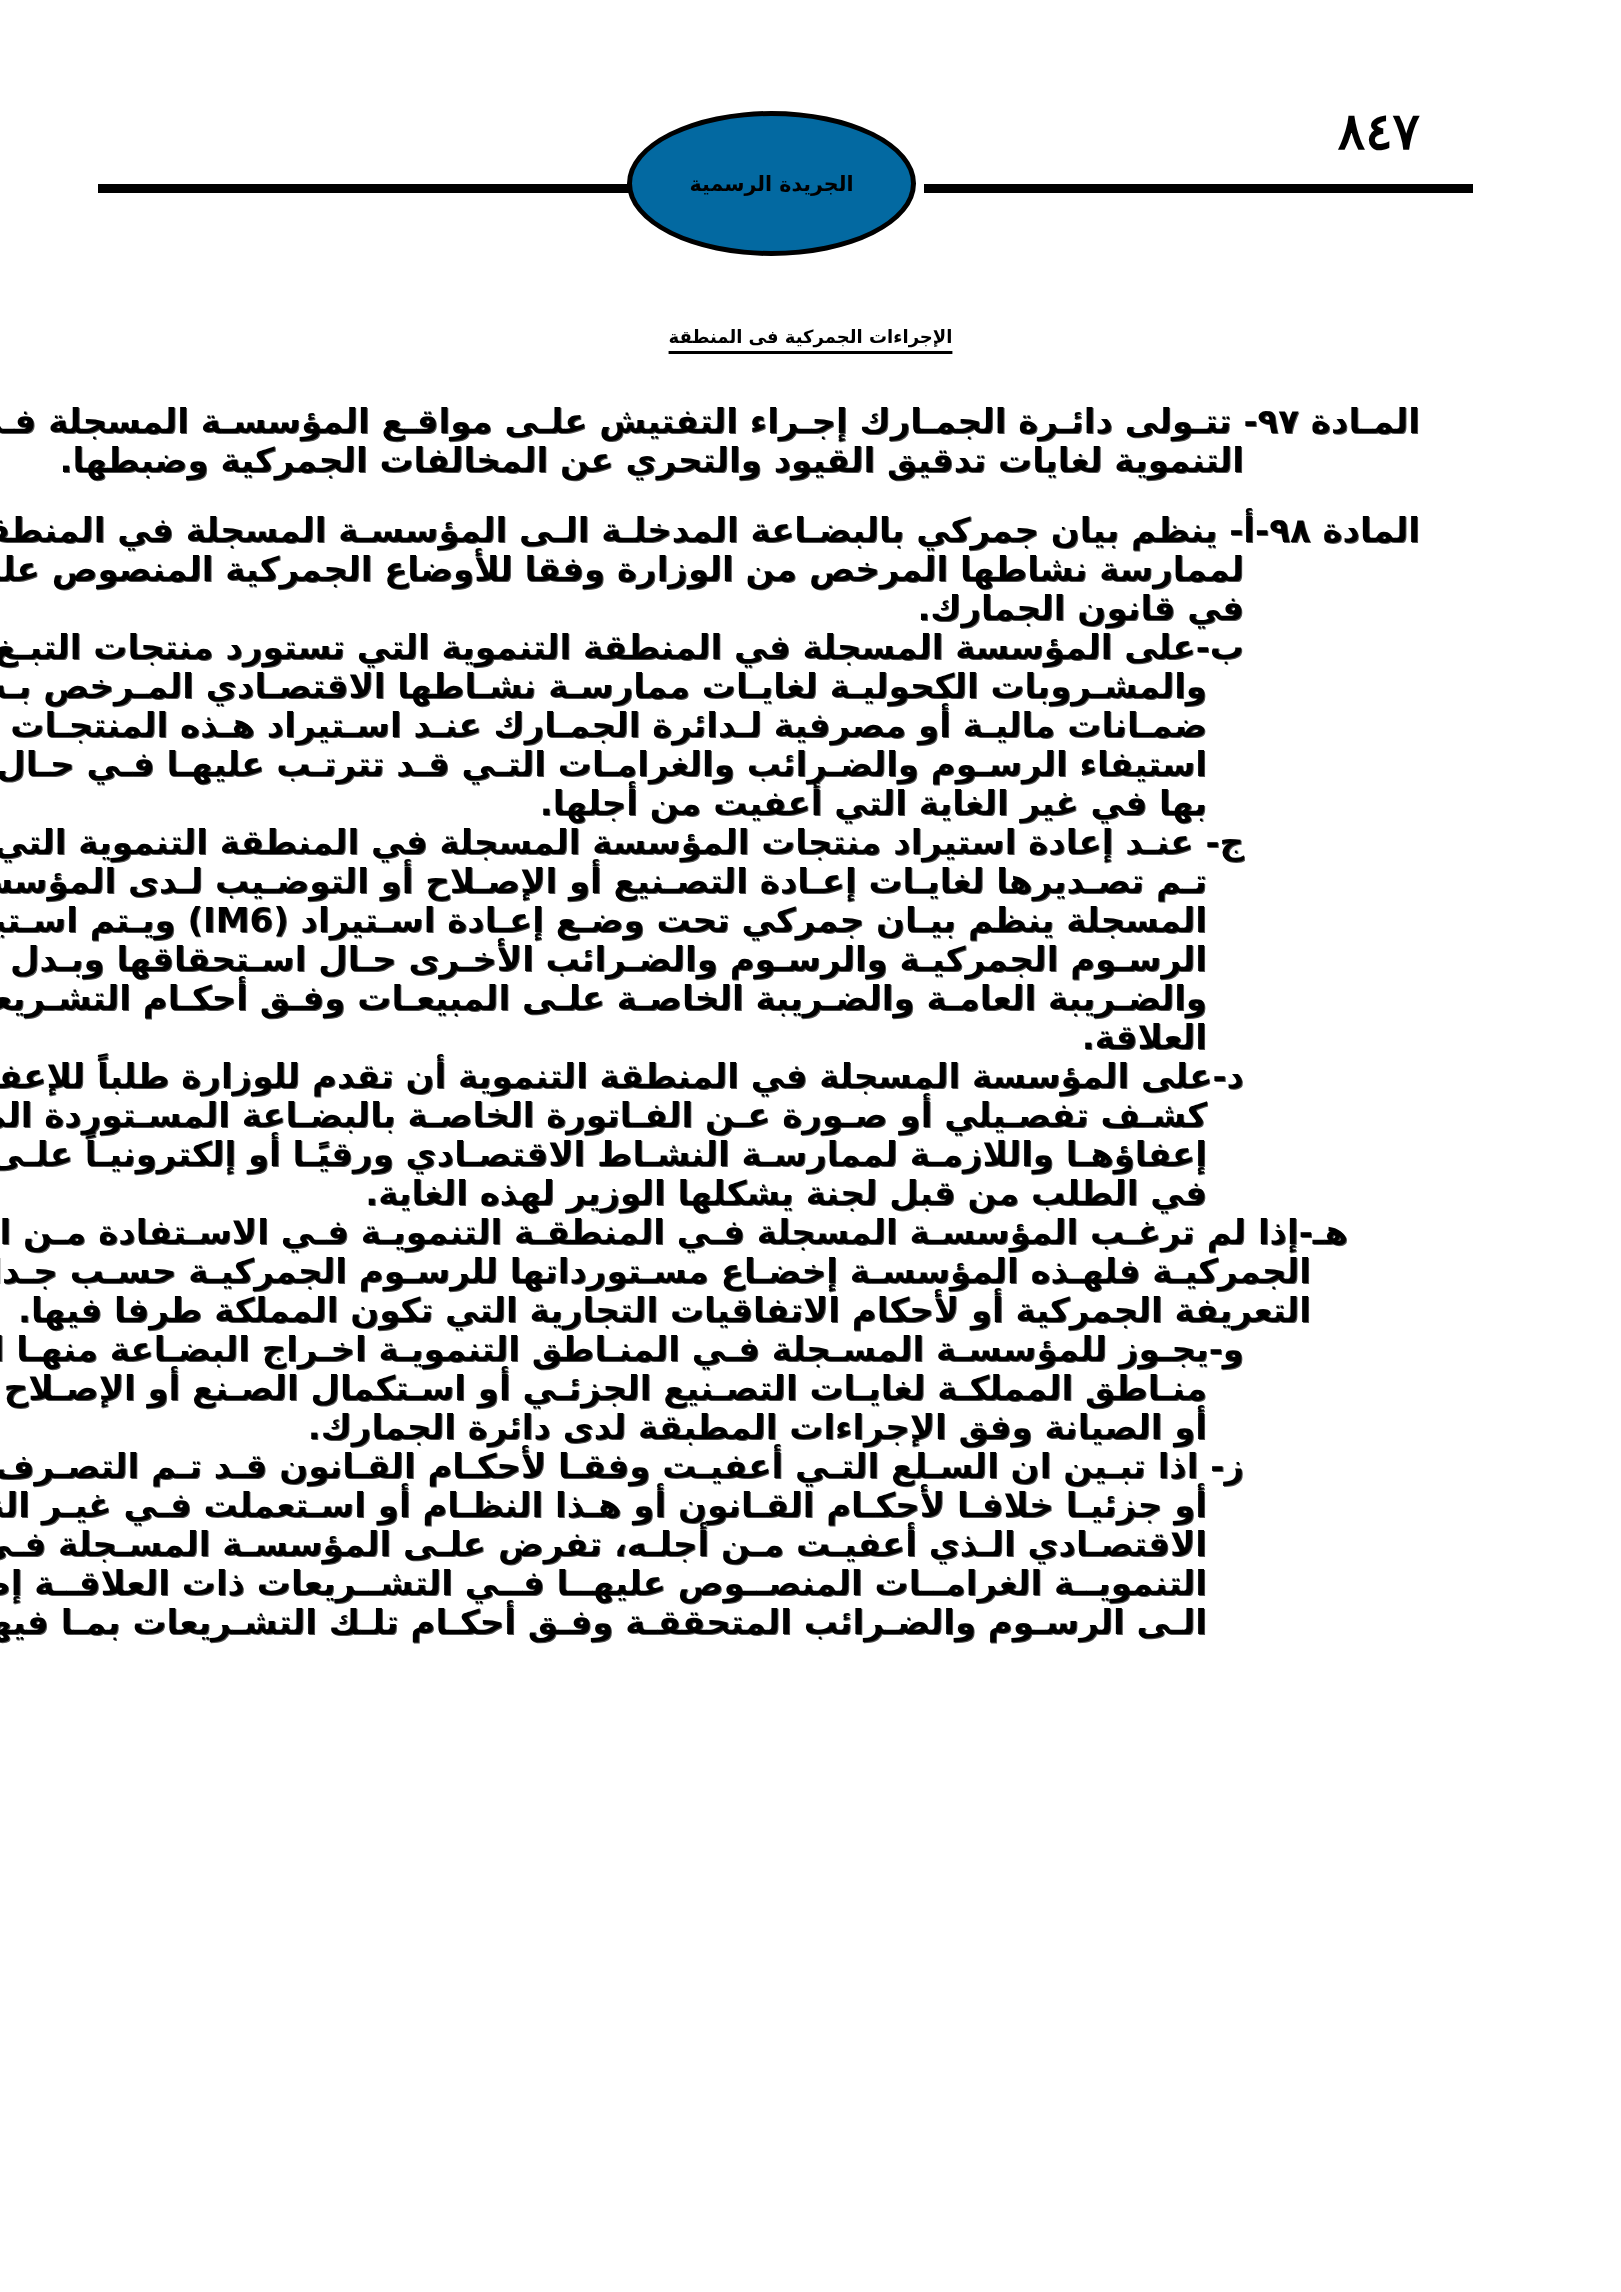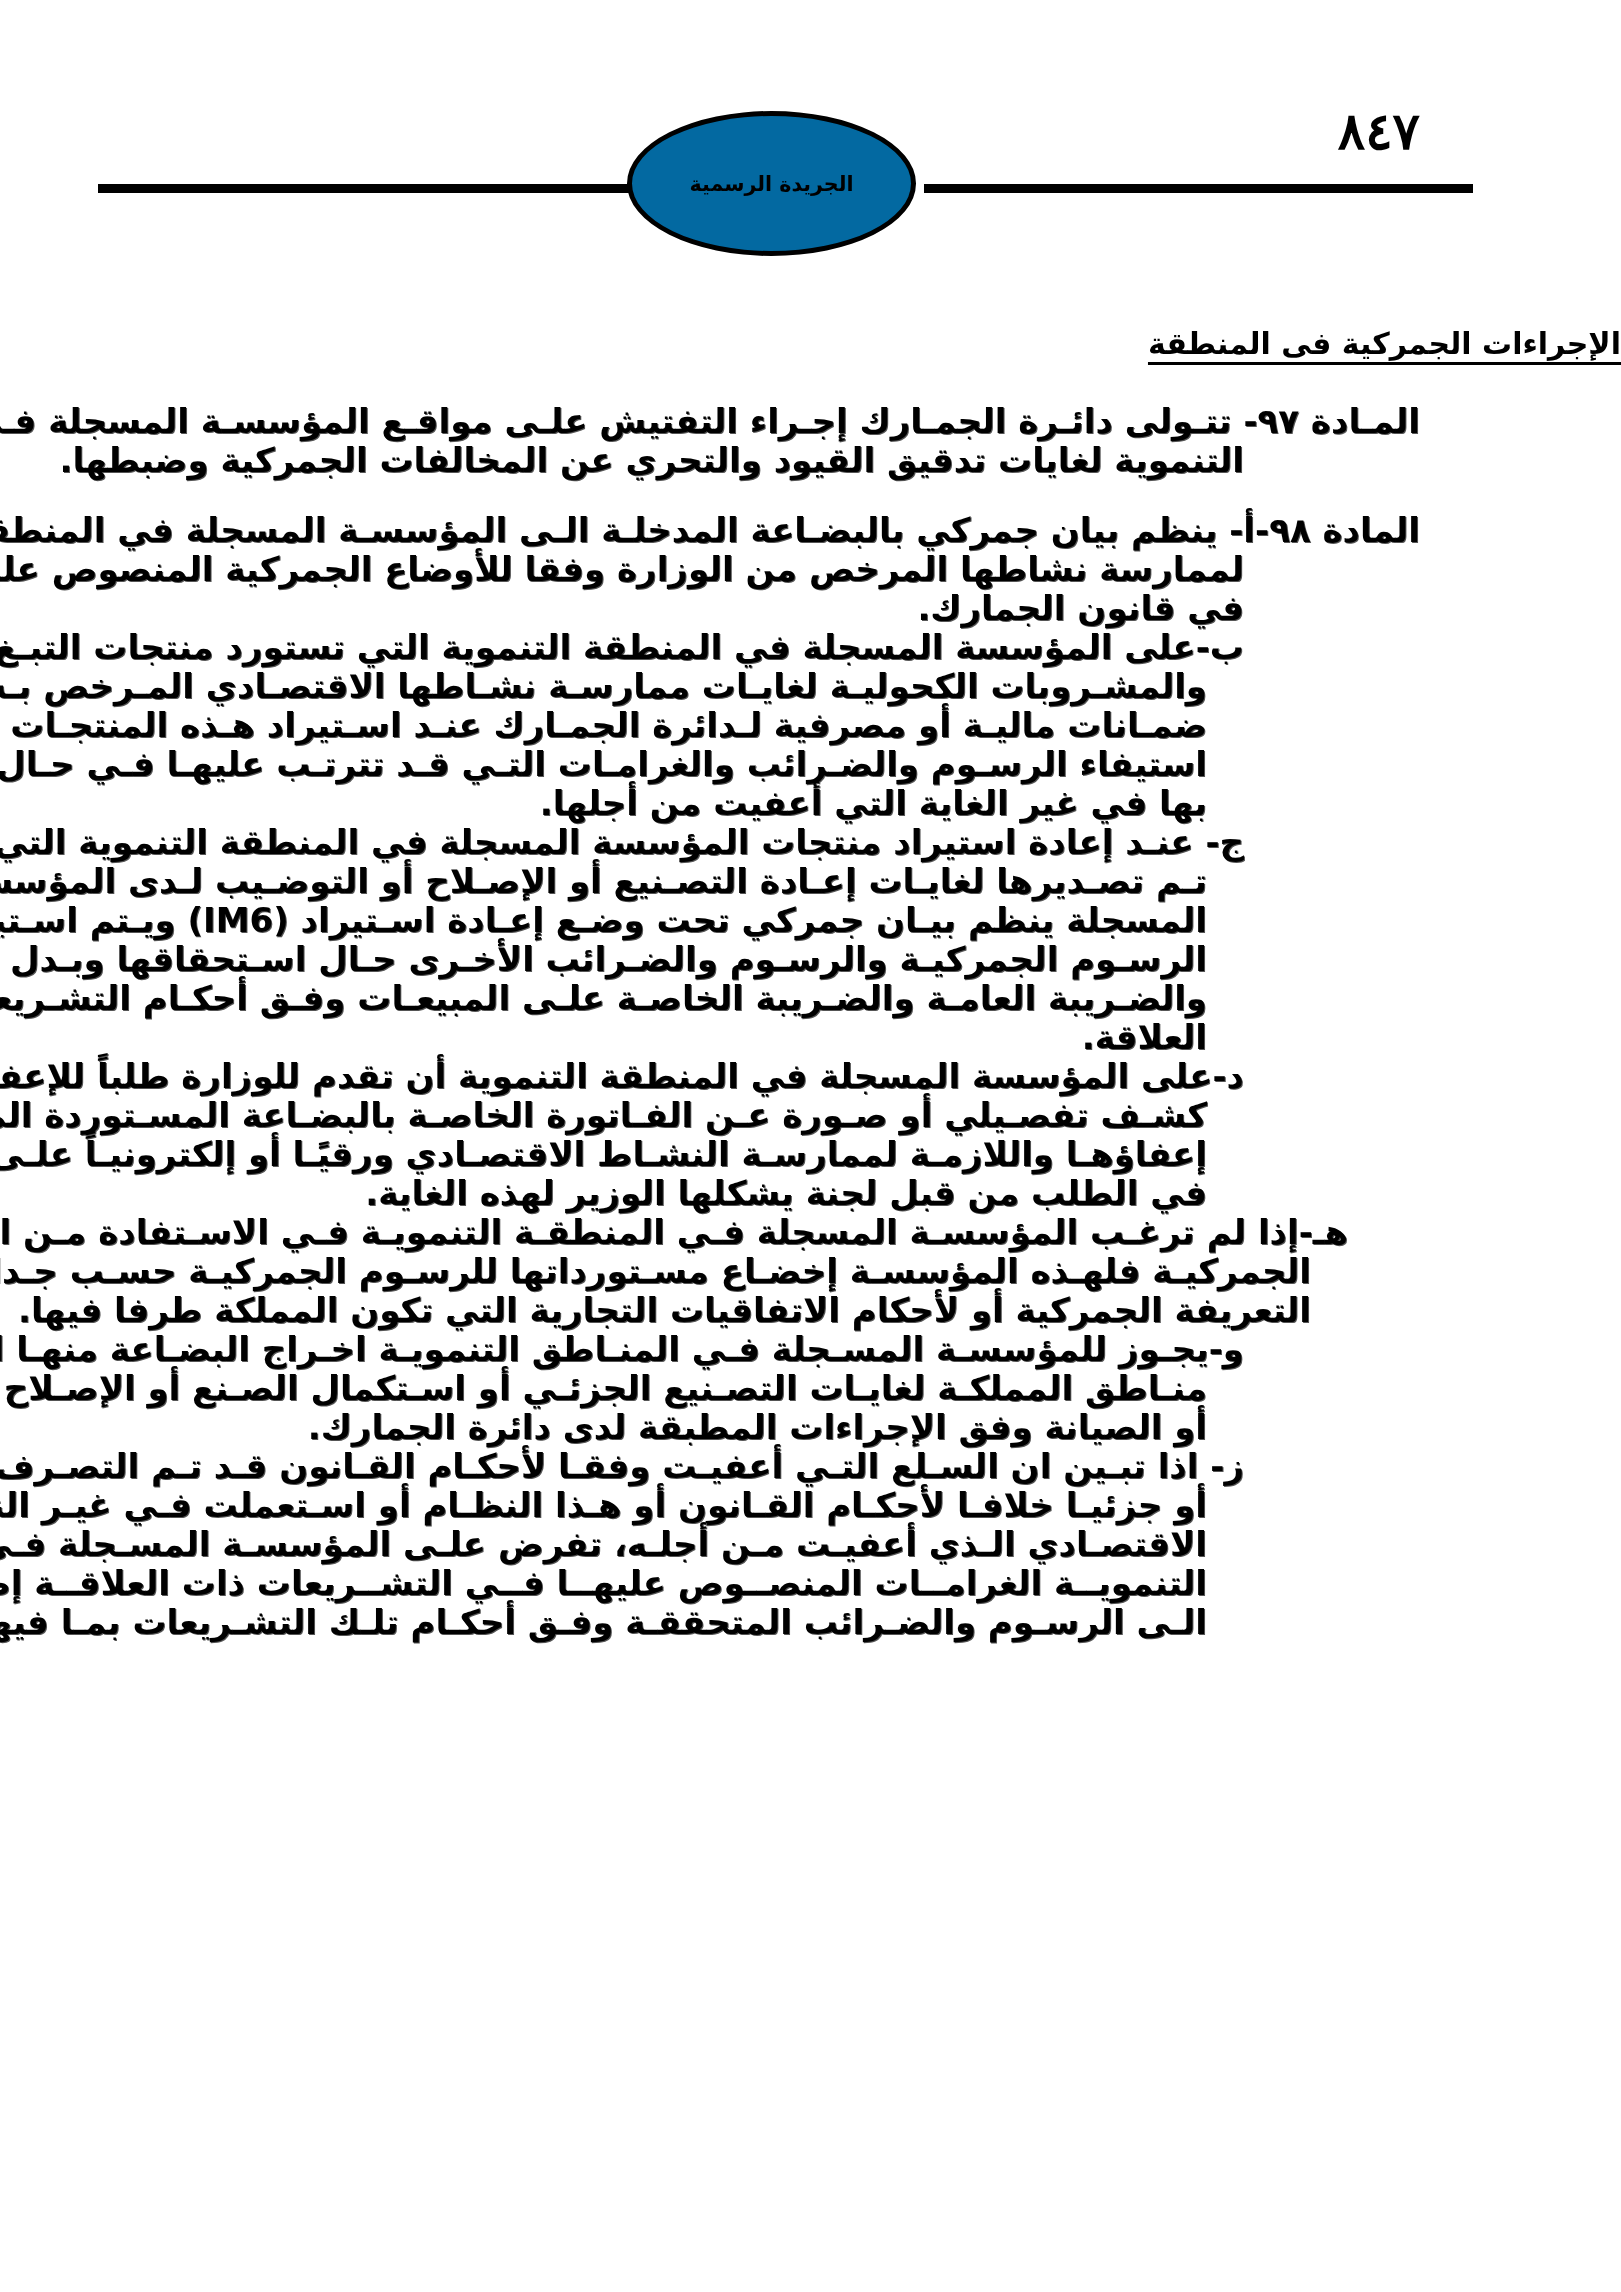--- a/index.html
+++ b/index.html
@@ -50,22 +50,22 @@
     .masthead-title {
       font-size: 20.6px;
       font-weight: bold;
       font-family: "DejaVu Sans", sans-serif;
     }
     .section-heading {
       position: absolute;
       top: 326px;
       left: 0;
       width: 1621px;
-      text-align: right;
-      font-size: 30px;
+      text-align: center;
+      font-size: 18px;
       font-weight: bold;
       line-height: 1.2;
     }
     .section-heading span {
       text-decoration: underline;
       text-decoration-thickness: 2.9px;
       text-underline-offset: 7.8px;
     }
     .content {
       position: absolute;

